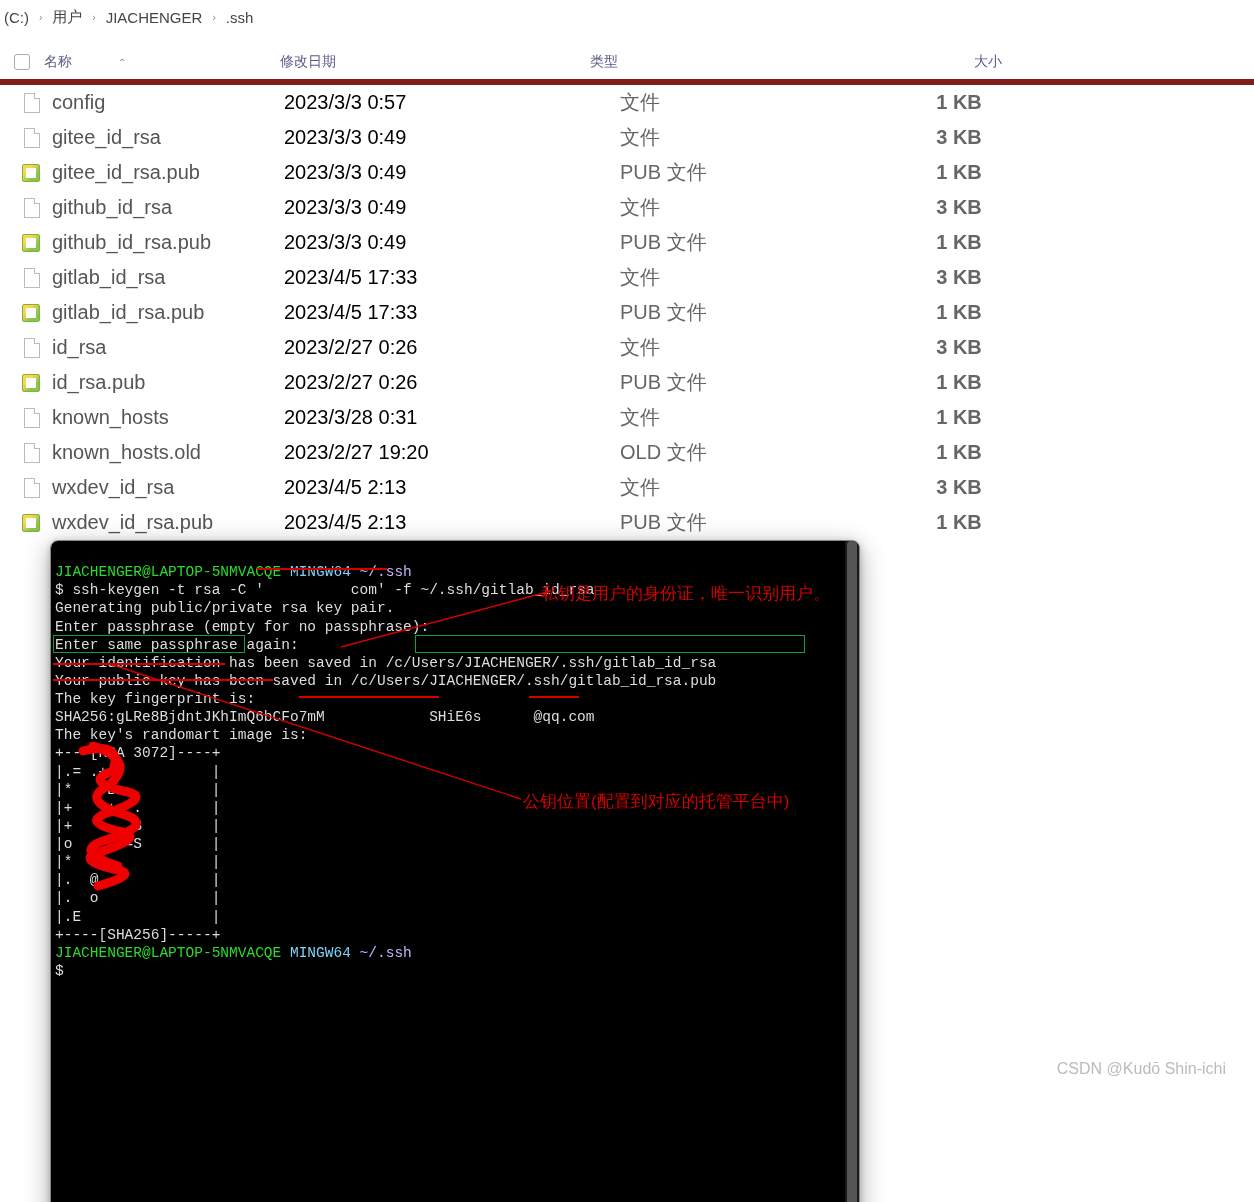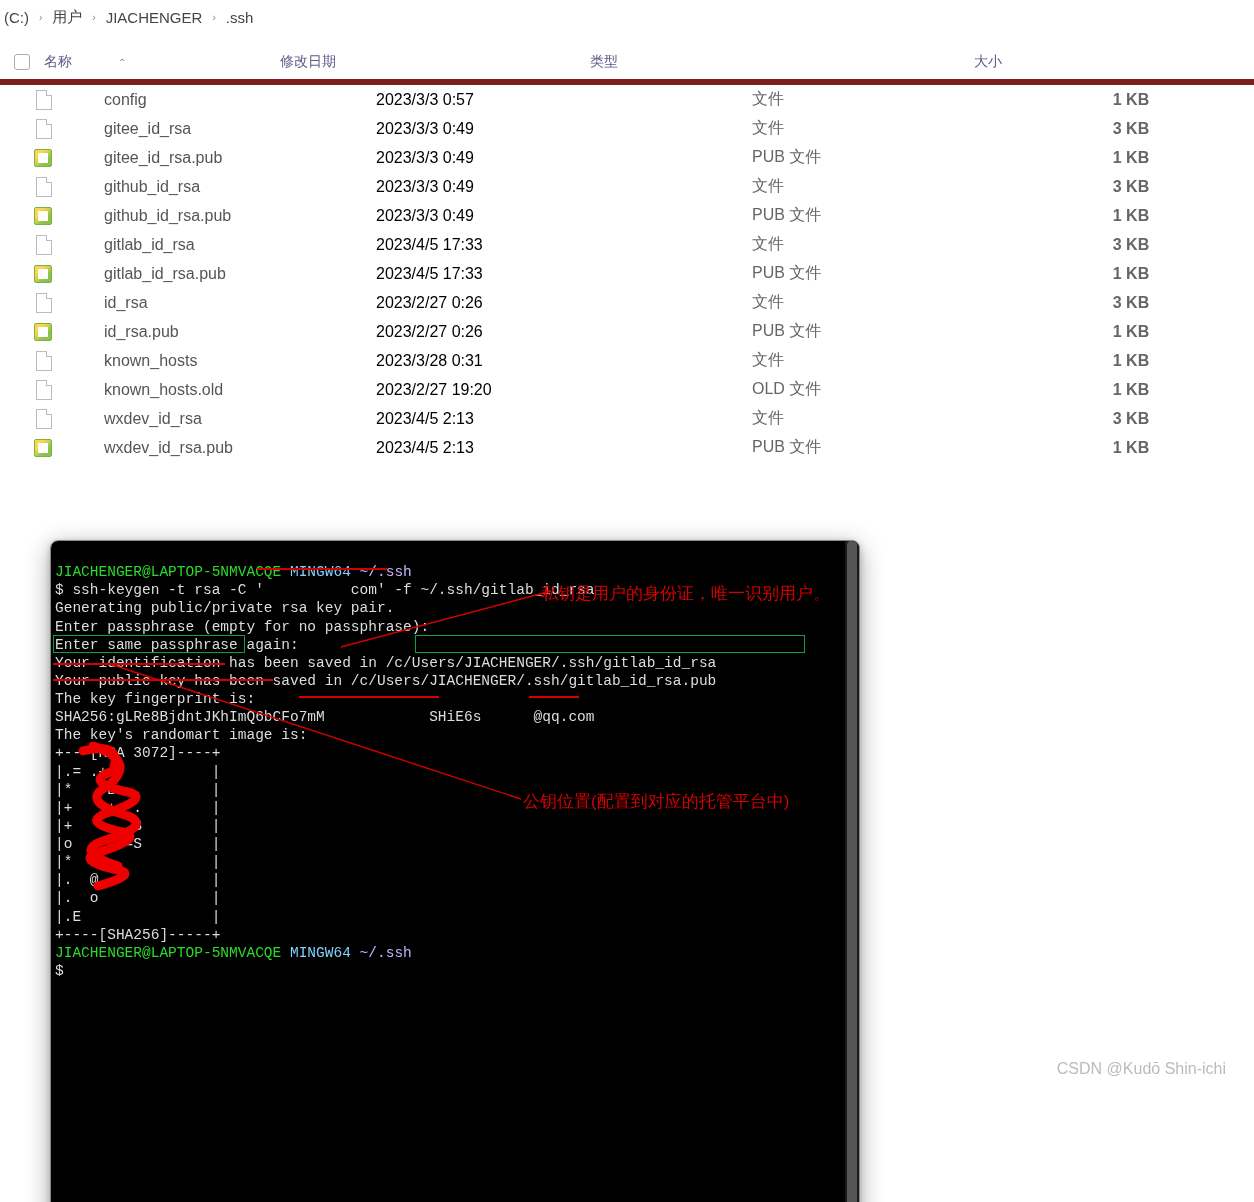--- a/index.html
+++ b/index.html
@@ -12,21 +12,21 @@
   .header-row { display: flex; align-items: center; padding: 8px 0; border-bottom: 6px solid #7f1d1d; margin-top: 10px; }
   .header-row .col { color: #5a5a8a; font-size: 14px; }
   .checkbox-cell { width: 44px; display: flex; justify-content: center; }
   .checkbox { width: 16px; height: 16px; border: 1px solid #aaa; border-radius: 3px; background: #fff; }
   .col-name { width: 236px; display: flex; align-items: center; gap: 6px; }
   .col-date { width: 310px; }
   .col-type { width: 266px; }
   .col-size { width: 154px; text-align: right; padding-right: 8px; }
   .sort-arrow { font-size: 10px; color: #888; margin-left: 40px; }
   
-  .file-row { display: flex; align-items: center; padding: 4px 16px; font-size: 16px; color: #555; gap: 40px; }
+  .file-row { display: flex; align-items: center; padding: 4px 4px; font-size: 20px; color: #555; }
   .file-row .icon-cell { width: 44px; display:flex; justify-content:flex-end; padding-right: 8px; }
   .file-row .name { width: 236px; padding-left: 4px; }
   .file-row .date { width: 310px; color: #000000; }
   .file-row .type { width: 266px; color: #666; margin-left: 26px; }
   .file-row .size { width: 154px; text-align: center; color: #666; padding-right: 8px; font-weight: bold; }
   
   .file-icon { width: 16px; height: 20px; border: 1px solid #bbb; background: #fff; position: relative; }
   .file-icon::before { content: ""; position: absolute; top: -1px; right: -1px; width: 5px; height: 5px; background: #fff; border-left: 1px solid #bbb; border-bottom: 1px solid #bbb; }
   .pub-icon { width: 18px; height: 18px; background: linear-gradient(135deg, #ffd54f 30%, #8bc34a 70%); border: 1px solid #7cb342; border-radius: 2px; position: relative; }
   .pub-icon::after { content:""; position:absolute; inset:3px; background:#fff; }

